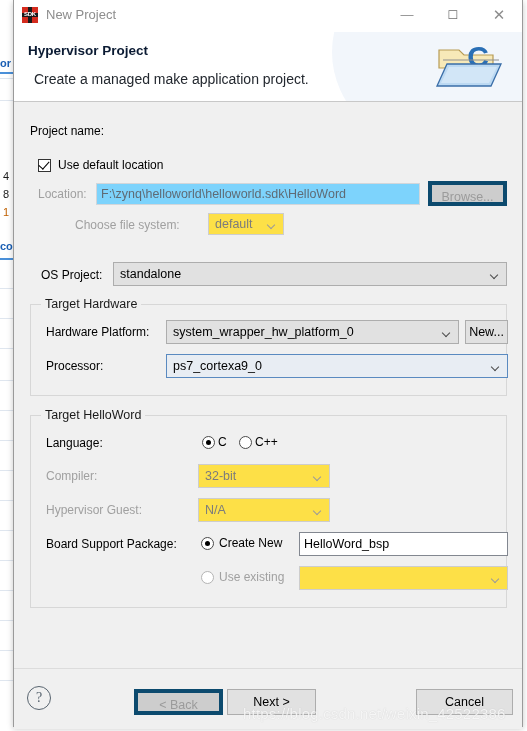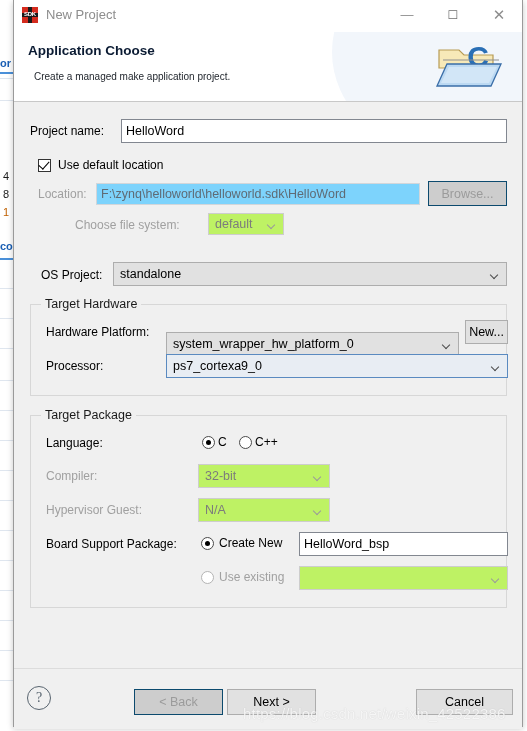--- a/index.html
+++ b/index.html
@@ -127,21 +127,21 @@
   .header .hdr-title {
     position: absolute;
     left: 14px; top: 11px;
     font-size: 13.5px;
     font-weight: bold;
     color: #0b1b33;
   }
   .header .hdr-sub {
     position: absolute;
     left: 20px; top: 39px;
-    font-size: 10px;
+    font-size: 14px;
     color: #23282f;
   }
   .header .hdr-sheen {
     position: absolute;
     right: -30px; top: -80px;
     width: 220px; height: 200px;
     border-radius: 50%;
     background: #f2f6fb;
   }
   .hdr-icon {
@@ -193,21 +193,21 @@
     line-height: 21px;
     padding-left: 6px;
     white-space: nowrap;
     overflow: hidden;
   }
   .combo.focused {
     background: #e8edf3;
     border: 1px solid #5a8ac0;
   }
   .combo.disabled {
-    background: #bef264;
+    background: #fde047;
     border: 1px solid #cdcdcd;
     color: #7c7c7c;
   }
   .combo.empty { color: transparent; }
   .caret {
     position: absolute;
     right: 8px;
     top: 50%;
     margin-top: -2px;
     width: 7px; height: 7px;
@@ -229,21 +229,21 @@
     border: 1px solid #adadad;
     box-sizing: border-box;
     font-size: 12.5px;
     color: #000000;
     text-align: center;
     line-height: 22px;
     white-space: nowrap;
   }
   .pushbtn.disabled {
     background: #cdcdcd;
-    border: 1px solid #0c4a6e;
+    border: 4px solid #0c4a6e;
     color: #9b9b9b;
   }
   .pushbtn.default {
     background: #e1e1e1;
     border: 2px solid #0078d7;
   }
   .pushbtn.default span { line-height: 20px; display: block; }
 
   
   .checkbox {
@@ -379,39 +379,38 @@
     <div class="winbtn" id="btn-max">
       <span class="glyph">☐</span>
     </div>
     <div class="winbtn" id="btn-close">
       <span class="glyph">✕</span>
     </div>
   </div>
 
   <div class="header">
     <div class="hdr-sheen"></div>
-    <div class="hdr-title">Application Choose</div>
+    <div class="hdr-title">Hypervisor Project</div>
     <div class="hdr-sub">Create a managed make application project.</div>
 
     <svg class="hdr-icon" viewBox="0 0 72 58">
 
       <path d="M6 16 L6 12 L26 12 L31 17 L60 17 L60 30 L6 30 Z" fill="#f7e9b8" stroke="#b79b54" stroke-width="1.2"></path>
 
       <text x="45" y="29" font-family="Liberation Sans, sans-serif" font-size="30" font-weight="bold" fill="#2a6fb5" text-anchor="middle">C</text>
 
       <path d="M4 48 L14 26 L68 26 L58 48 Z" fill="#bcd9f2" stroke="#3a6ea8" stroke-width="1.3"></path>
       <path d="M8 45 L16 29 L64 29 L56 45 Z" fill="#daeaf8" opacity="0.75"></path>
       <line x1="10" y1="22" x2="66" y2="22" stroke="#8f8f8f" stroke-width="1"></line>
     </svg>
   </div>
 
   <div class="body">
 
     <div class="lbl" style="left:16px; top:22px;">Project name:</div>
-    <div class="textfield" style="left:107px; top:17px; width:386px; height:24px; line-height:22px;">HelloWord</div>
 
     <div class="checkbox" style="left:24px; top:57px;">
       <span class="tick"></span>
     </div>
     <div class="lbl" style="left:44px; top:56px;">Use default location</div>
 
     <div class="lbl dim" style="left:24px; top:85px;">Location:</div>
     <div class="textfield disabled" style="left:82px; top:81px; width:324px; height:22px;">F:\zynq\helloworld\helloworld.sdk\HelloWord</div>
     <div class="pushbtn disabled" style="left:414px; top:79px; width:79px; height:25px; line-height:24px;">Browse...</div>
 
@@ -424,35 +423,35 @@
     <div class="lbl" style="left:27px; top:166px;">OS Project:</div>
     <div class="combo" style="left:99px; top:160px; width:394px; height:24px; line-height:22px;">
       <span>standalone</span>
       <span class="caret"></span>
     </div>
 
     <div class="group" style="left:16px; top:202px; width:477px; height:92px;">
       <span class="group-title">Target Hardware</span>
 
       <div class="lbl" style="left:15px; top:20px;">Hardware Platform:</div>
-      <div class="combo" style="left:135px; top:15px; width:293px; height:24px; line-height:22px;margin-top:12px;">
+      <div class="combo" style="left:135px; top:15px; width:293px; height:24px; line-height:22px;">
         <span>system_wrapper_hw_platform_0</span>
         <span class="caret"></span>
       </div>
       <div class="pushbtn" style="left:434px; top:15px; width:43px; height:24px; line-height:23px;">New...</div>
 
       <div class="lbl" style="left:15px; top:54px;">Processor:</div>
       <div class="combo focused" style="left:135px; top:49px; width:342px; height:24px; line-height:22px;">
         <span>ps7_cortexa9_0</span>
         <span class="caret"></span>
       </div>
     </div>
 
     <div class="group" style="left:16px; top:313px; width:477px; height:193px;">
-      <span class="group-title">Target Package</span>
+      <span class="group-title">Target HelloWord</span>
 
       <div class="lbl" style="left:15px; top:20px;">Language:</div>
       <div class="radio checked" style="left:171px; top:20px;"></div>
       <div class="lbl" style="left:187px; top:19px;">C</div>
       <div class="radio" style="left:208px; top:20px;"></div>
       <div class="lbl" style="left:224px; top:19px;">C++</div>
 
       <div class="lbl dim" style="left:15px; top:53px;">Compiler:</div>
       <div class="combo disabled" style="left:167px; top:48px; width:132px; height:24px; line-height:22px;">
         <span>32-bit</span>

